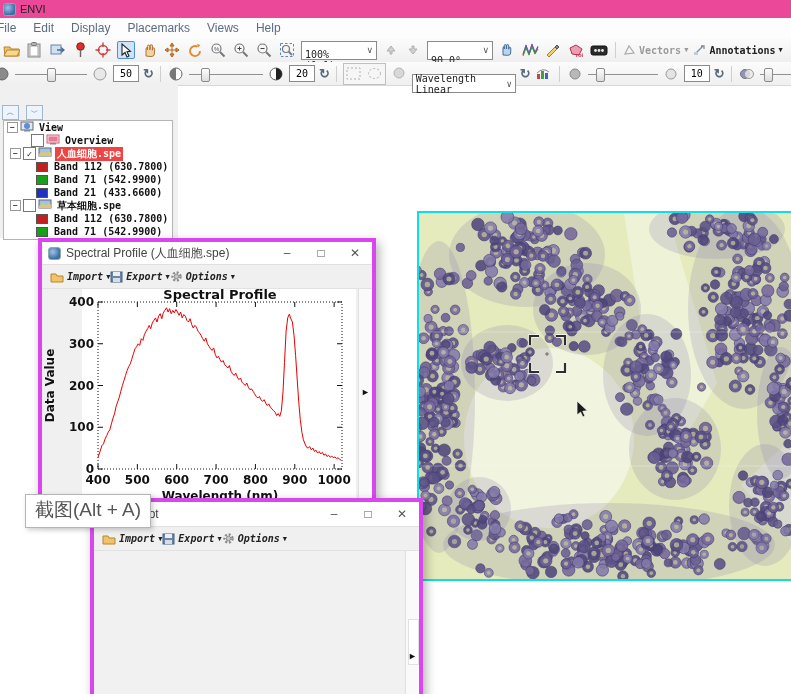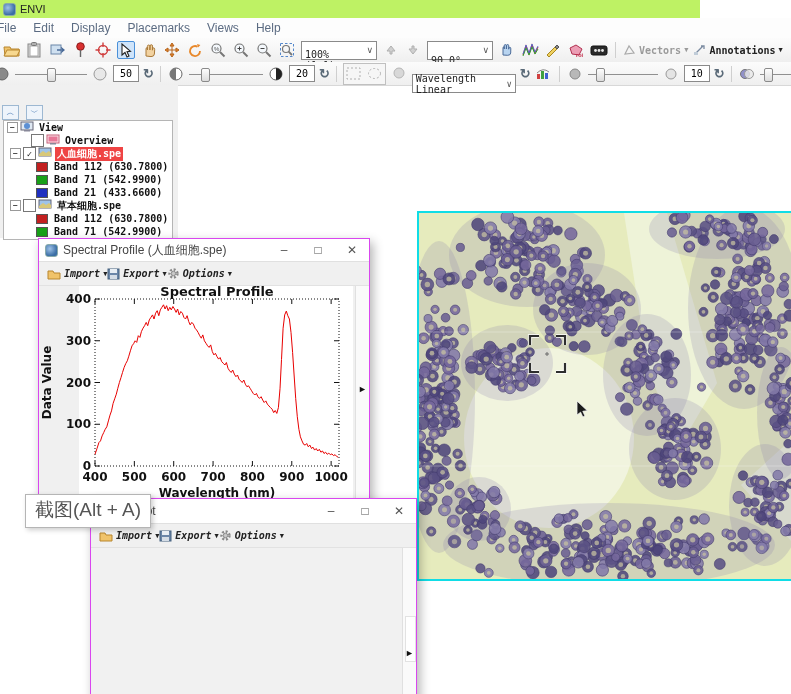--- a/index.html
+++ b/index.html
@@ -1,20 +1,20 @@
 <!DOCTYPE html>
 <html><head>
 <meta charset="utf-8">
 <style>
   html,body{margin:0;padding:0}
   body{width:791px;height:694px;position:relative;overflow:hidden;background:#fff;
        font-family:"Liberation Sans",sans-serif;font-size:11px;color:#222;}
   .mono{font-family:"DejaVu Sans Mono",monospace;margin-top:20px;}
   
-  #titlebar{position:absolute;left:0;top:0;width:700px;height:18px;background:#bef264;display:flex;align-items:center;}
+  #titlebar{position:absolute;left:0;top:0;width:791px;height:18px;background:#ec4899;display:flex;align-items:center;}
   #titlebar .appicon{width:13px;height:13px;margin:0 4px 0 3px;border-radius:3px;
      background:radial-gradient(circle at 35% 35%,#9fc3e8,#3b6ea5 70%);border:1px solid #8aa;box-sizing:border-box;}
   #menubar{position:absolute;left:-5px;top:18px;width:800px;height:20px;background:#fdfdfd;
      border-bottom:1px solid #e3e3e3;display:flex;align-items:center;gap:17px;padding-left:2px;
      color:#5b6b82;font-size:12px;}
   #menubar span{cursor:default}
   .toolbar{position:absolute;left:0;width:791px;background:linear-gradient(#fcfcfc,#efefef);
      border-bottom:1px solid #d8d8d8;display:flex;align-items:center;}
   #toolbar1{top:38px;height:24px;gap:5px;padding-left:2px;}
   #toolbar2{top:62px;height:23px;gap:4px;}
@@ -51,21 +51,21 @@
   .trow{position:relative;height:13px;display:flex;align-items:center;white-space:nowrap;}
   .exp{width:9px;height:9px;border:1px solid #999;background:#fff;display:inline-flex;align-items:center;
      justify-content:center;font-size:8px;line-height:7px;color:#444;flex:0 0 auto;box-sizing:content-box;}
   .cb{width:11px;height:11px;border:1px solid #777;background:#fff;display:inline-flex;align-items:center;
      justify-content:center;font-size:9px;color:#222;flex:0 0 auto;}
   .chip{width:10px;height:8px;border:1px solid #555;flex:0 0 auto;}
   .lbl{padding:0 2px;}
   .lbl.sel{background:#ef4444;color:#fff;}
   .sicon{flex:0 0 auto}
   
-  .win{position:absolute;background:#be185d;border:1px solid #d946ef;
+  .win{position:absolute;background:#be185d;border:4px solid #d946ef;
      box-shadow:3px 4px 10px rgba(0,0,0,.30);}
   .wtitle{height:22px;background:#fff;display:flex;align-items:center;border-bottom:1px solid #e0e0e0;}
   .wtitle .wicon{width:13px;height:13px;margin:0 5px 0 6px;border-radius:3px;
      background:radial-gradient(circle at 35% 35%,#9fc3e8,#3b6ea5 70%);border:1px solid #8aa;box-sizing:border-box;}
   .wtitle .txt{font-size:12px;color:#444;flex:1;}
   .wctl{width:34px;text-align:center;color:#555;font-size:12px;cursor:default}
   .wtools{height:23px;background:#f0f0f0;display:flex;padding-left:8px;
      border-bottom:1px solid #e2e2e2;font-style:italic;}
   .wtools .ddlabel{font-weight:700}
   .wbody{position:relative;background:#f0f0f0;}

